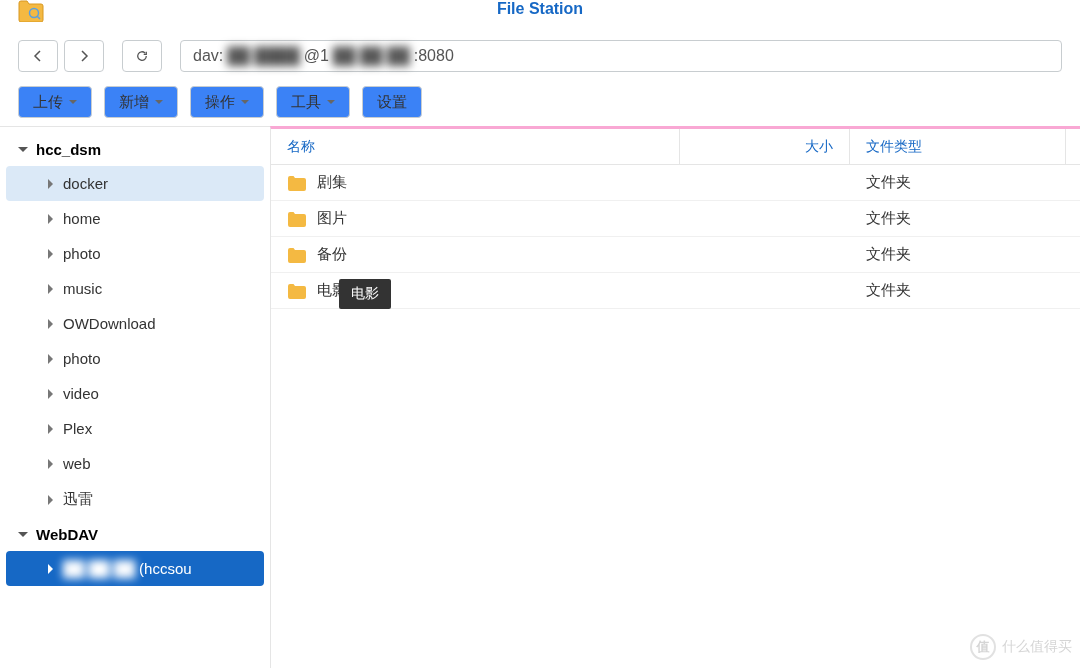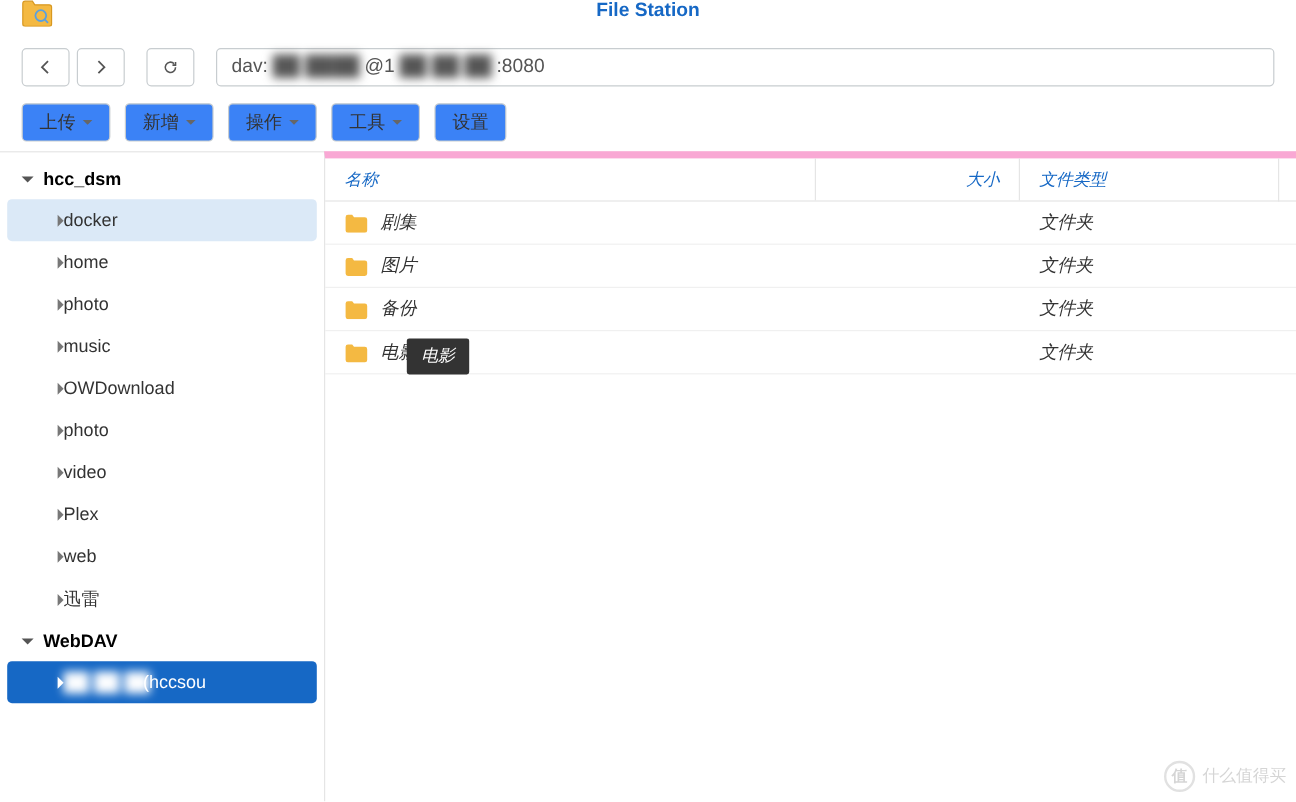--- a/index.html
+++ b/index.html
@@ -121,21 +121,21 @@
       cursor: pointer;
       gap: 8px;
     }
     .tree-item {
       display: flex;
       align-items: center;
       padding: 9px 18px 9px 42px;
       font-size: 15px;
       color: #333;
       cursor: pointer;
-      gap: 0;
+      gap: 10px;
       border-radius: 4px;
       margin: 0 6px;
     }
     .tree-item.selected {
       background: #dbe9f7;
     }
     .tree-item.active {
       background: #1668c5;
       color: #fff;
     }
@@ -155,23 +155,22 @@
       border-left: 5px solid transparent;
       border-right: 5px solid transparent;
       border-top: 5px solid #555;
     }
     .tree-item.active .tree-caret {
       border-left-color: #fff;
     }
     .content {
       flex: 1;
       border-left: 1px solid #e5e5e5;
-      border-top: 6px solid #f9a8d4;
+      border-top: 3px solid #f9a8d4;
       position: relative;
-      font-style: italic;
     }
     .table-header {
       display: flex;
       height: 36px;
       align-items: center;
       border-bottom: 1px solid #e5e5e5;
       font-size: 14px;
       color: #1668c5;
     }
     .col-name {

